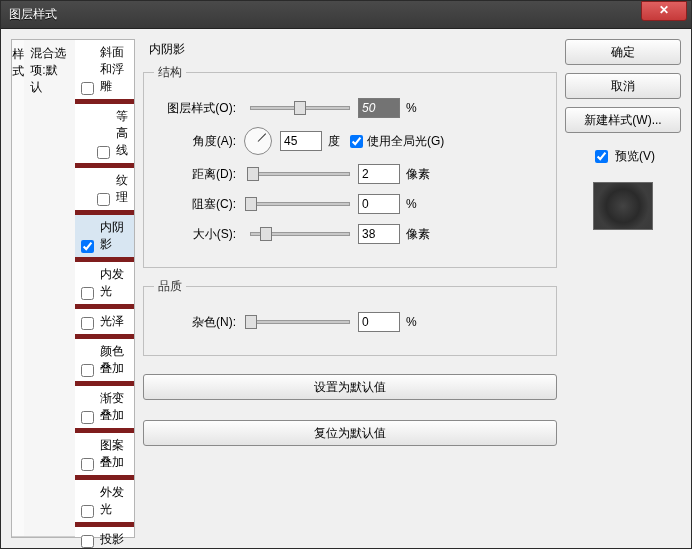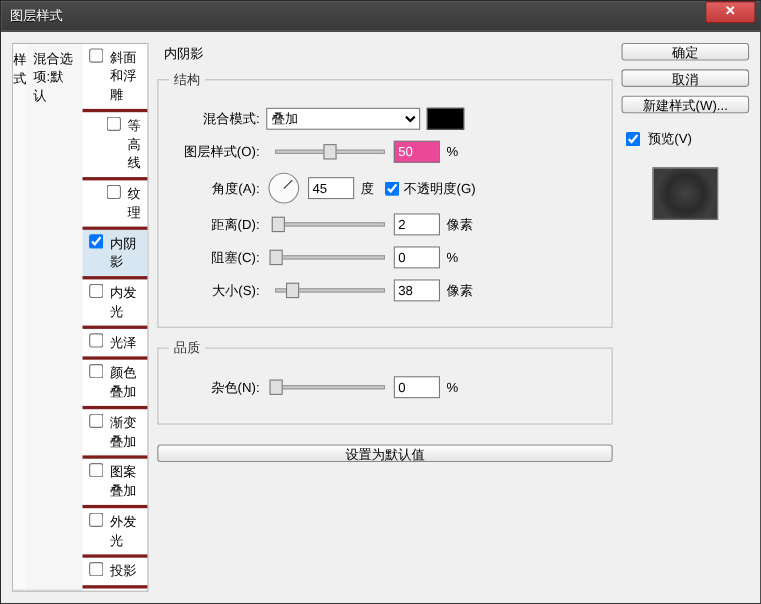--- a/index.html
+++ b/index.html
@@ -6,49 +6,49 @@
   body { margin: 0; background: #555; }
   .window { width: 692px; height: 549px; background: #f0f0f0; border: 1px solid #2a2a2a; box-shadow: 0 0 8px rgba(0,0,0,0.5); position: relative; }
   .titlebar { height: 28px; background: linear-gradient(#4a4a4a, #393939); display: flex; align-items: center; padding: 0 0 0 8px; color: #fff; border-bottom: 1px solid #222; }
   .titlebar .title { flex: 1; text-shadow: 0 1px 0 #000; }
   .close-btn { width: 46px; height: 20px; background: linear-gradient(#e06060, #c63a3a); border: 1px solid #8a1f1f; border-radius: 0 0 3px 3px; color: #fff; text-align: center; line-height: 16px; margin-top: -8px; margin-right: 4px; font-weight: bold; cursor: pointer; }
   .body { position: absolute; top: 28px; left: 0; right: 0; bottom: 0; display: flex; padding: 10px 10px 10px 10px; gap: 8px; background: #f0f0f0; }
   
   .styles-panel { width: 124px; border: 1px solid #b5b5b5; background: #fff; display: flex; flex-direction: row; }
   .styles-header { text-align: center; padding: 6px 0; border-bottom: 1px solid #d0d0d0; background: #fafafa; }
   .styles-sub { padding: 5px 6px; border-bottom: 1px solid #d0d0d0; background: #f6f6f6; }
-  .style-item { display: flex; align-items: flex-start; padding: 4px 6px; border-bottom: 3px solid #7f1d1d; cursor: pointer; }
+  .style-item { display: flex; align-items: flex-end; padding: 4px 6px; border-bottom: 5px solid #7f1d1d; cursor: pointer; }
   .style-item.indent { padding-left: 22px; }
   .style-item input[type=checkbox] { margin: 0 6px 0 0; }
   .style-item.selected { background: #d8e6f2; }
   
   .center { flex: 1; display: flex; flex-direction: column; }
   .section-title { padding: 2px 0 6px 6px; }
   fieldset { border: 1px solid #c0c0c0; border-radius: 0; margin: 0 0 10px 0; padding: 8px 10px 14px 10px; }
   legend { padding: 0 4px; color: #333; }
   .row { display: flex; align-items: center; margin: 8px 0; min-height: 22px; }
   .row label.lab { width: 82px; text-align: right; margin-right: 6px; }
   .combo { width: 140px; height: 20px; border: 1px solid #7a7a7a; background: #fff; font-size: 12px; }
   .swatch { width: 34px; height: 20px; background: #000; border: 1px solid #5a5a5a; margin-left: 6px; cursor: pointer; }
   .slider { flex: 0 0 100px; height: 4px; background: #c8c8c8; position: relative; margin: 0 8px; border: 1px solid #999; }
   .slider .thumb { position: absolute; top: -6px; width: 12px; height: 14px; background: #e0e0e0; border: 1px solid #7a7a7a; transform: translateX(-50%); }
   .numbox { width: 42px; height: 20px; border: 1px solid #7a7a7a; padding: 1px 3px; text-align: left; }
-  .numbox.hl { background: #ec4899; color: #fff; }
+  .numbox.hl { background: #737373; color: #fff; font-style: italic; }
   .unit { margin-left: 6px; }
   .angle-dial { width: 28px; height: 28px; border: 1px solid #888; border-radius: 50%; background: #fafafa; margin: 0 8px 0 2px; position: relative; }
   .angle-dial .needle { position: absolute; left: 50%; top: 50%; width: 11px; height: 1px; background: #333; transform-origin: left center; transform: rotate(-45deg); }
   .cb { margin: 0 4px 0 10px; }
   .contour-swatch { width: 34px; height: 28px; border: 1px solid #7a7a7a; background: #fff; margin: 0 8px 0 4px; position: relative; cursor: pointer; }
   .contour-swatch svg { width: 100%; height: 100%; }
   .btnrow { display: flex; gap: 20px; justify-content: center; margin-top: 8px; flex-direction: column; }
-  .btn { height: 16px; padding: 0 16px; background: linear-gradient(#fefefe,#e4e4e4); border: 1px solid #8a8a8a; border-radius: 3px; cursor: pointer; }
+  .btn { height: 26px; padding: 0 16px; background: linear-gradient(#fefefe,#e4e4e4); border: 1px solid #8a8a8a; border-radius: 3px; cursor: pointer; }
   
   .right { width: 116px; display: flex; flex-direction: column; gap: 8px; align-items: stretch; }
   .right .btn { width: 100%; }
-  .preview-cb { display: flex; align-items: center; justify-content: flex-start; margin-top: 6px; }
+  .preview-cb { display: flex; align-items: center; justify-content: center; margin-top: 6px; }
   .preview-swatch { width: 60px; height: 48px; margin: 8px auto 0; border: 1px solid #6a6a6a; background: radial-gradient(circle at 50% 50%, #434343 0%, #2a2a2a 45%, #3d3d3d 70%, #3a3a3a 100%); }
 </style>
 </head>
 <body>
 
 <div class="window">
   <div class="titlebar">
     <span class="title">图层样式</span>
     <div class="close-btn">✕</div>
   </div>
@@ -105,46 +105,39 @@
           </div>
         </div>
     </div>
 
     <div class="center">
       <div class="section-title">内阴影</div>
 
       <fieldset>
         <legend>结构</legend>
 
-        <div class="row">
-          <label class="lab">混合模式:</label>
-          <select class="combo">
-            <option>叠加</option>
-          </select>
-          <div class="swatch"></div>
-        </div>
 
         <div class="row">
           <label class="lab">图层样式(O):</label>
           <div class="slider">
               <div class="thumb" style="left:50%"></div>
             </div>
           <input class="numbox hl" value="50" style="">
           <span class="unit">%</span>
         </div>
 
         <div class="row">
           <label class="lab">角度(A):</label>
           <div class="angle-dial">
               <div class="needle"></div>
             </div>
           <input class="numbox" value="45" style="">
           <span class="unit">度</span>
           <input type="checkbox" class="cb" checked="" style="">
-          <span>不透明度(G)</span>
+          <span>使用全局光(G)</span>
         </div>
 
         <div class="row">
           <label class="lab">距离(D):</label>
           <div class="slider">
               <div class="thumb" style="left:2%"></div>
             </div>
           <input class="numbox" value="2" style="">
           <span class="unit">像素</span>
         </div>
@@ -177,20 +170,21 @@
           <div class="slider">
               <div class="thumb" style="left:0%"></div>
             </div>
           <input class="numbox" value="0" style="">
           <span class="unit">%</span>
         </div>
       </fieldset>
 
       <div class="btnrow">
         <button class="btn">设置为默认值</button>
+        <button class="btn">复位为默认值</button>
       </div>
     </div>
 
     <div class="right">
       <button class="btn">确定</button>
       <button class="btn">取消</button>
       <button class="btn">新建样式(W)...</button>
       <div class="preview-cb">
         <input type="checkbox" checked="" style="">
         <span style="margin-left:4px">预览(V)</span>

